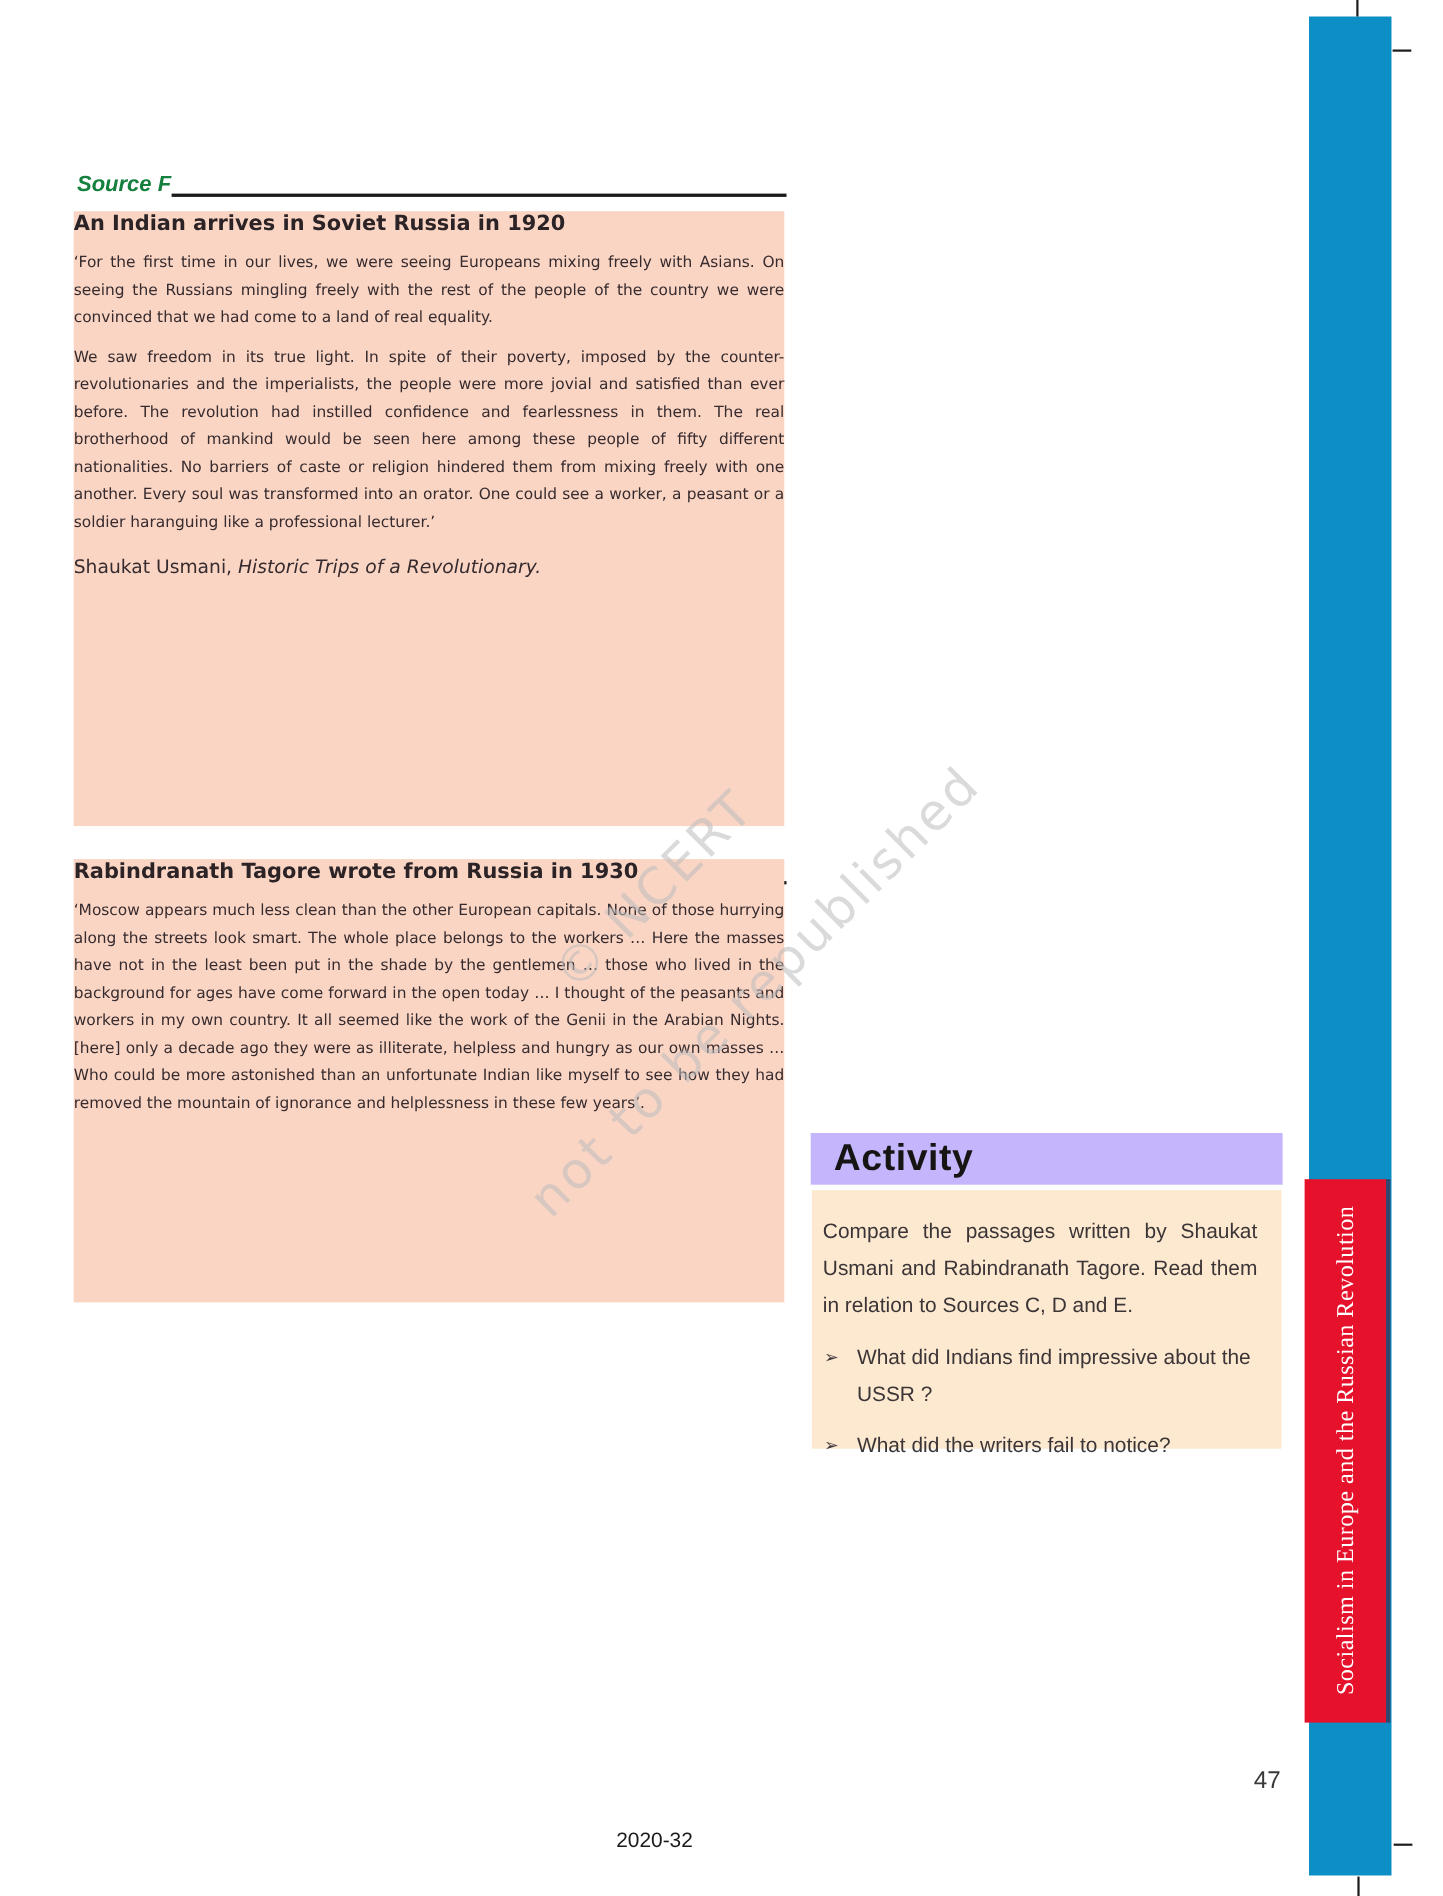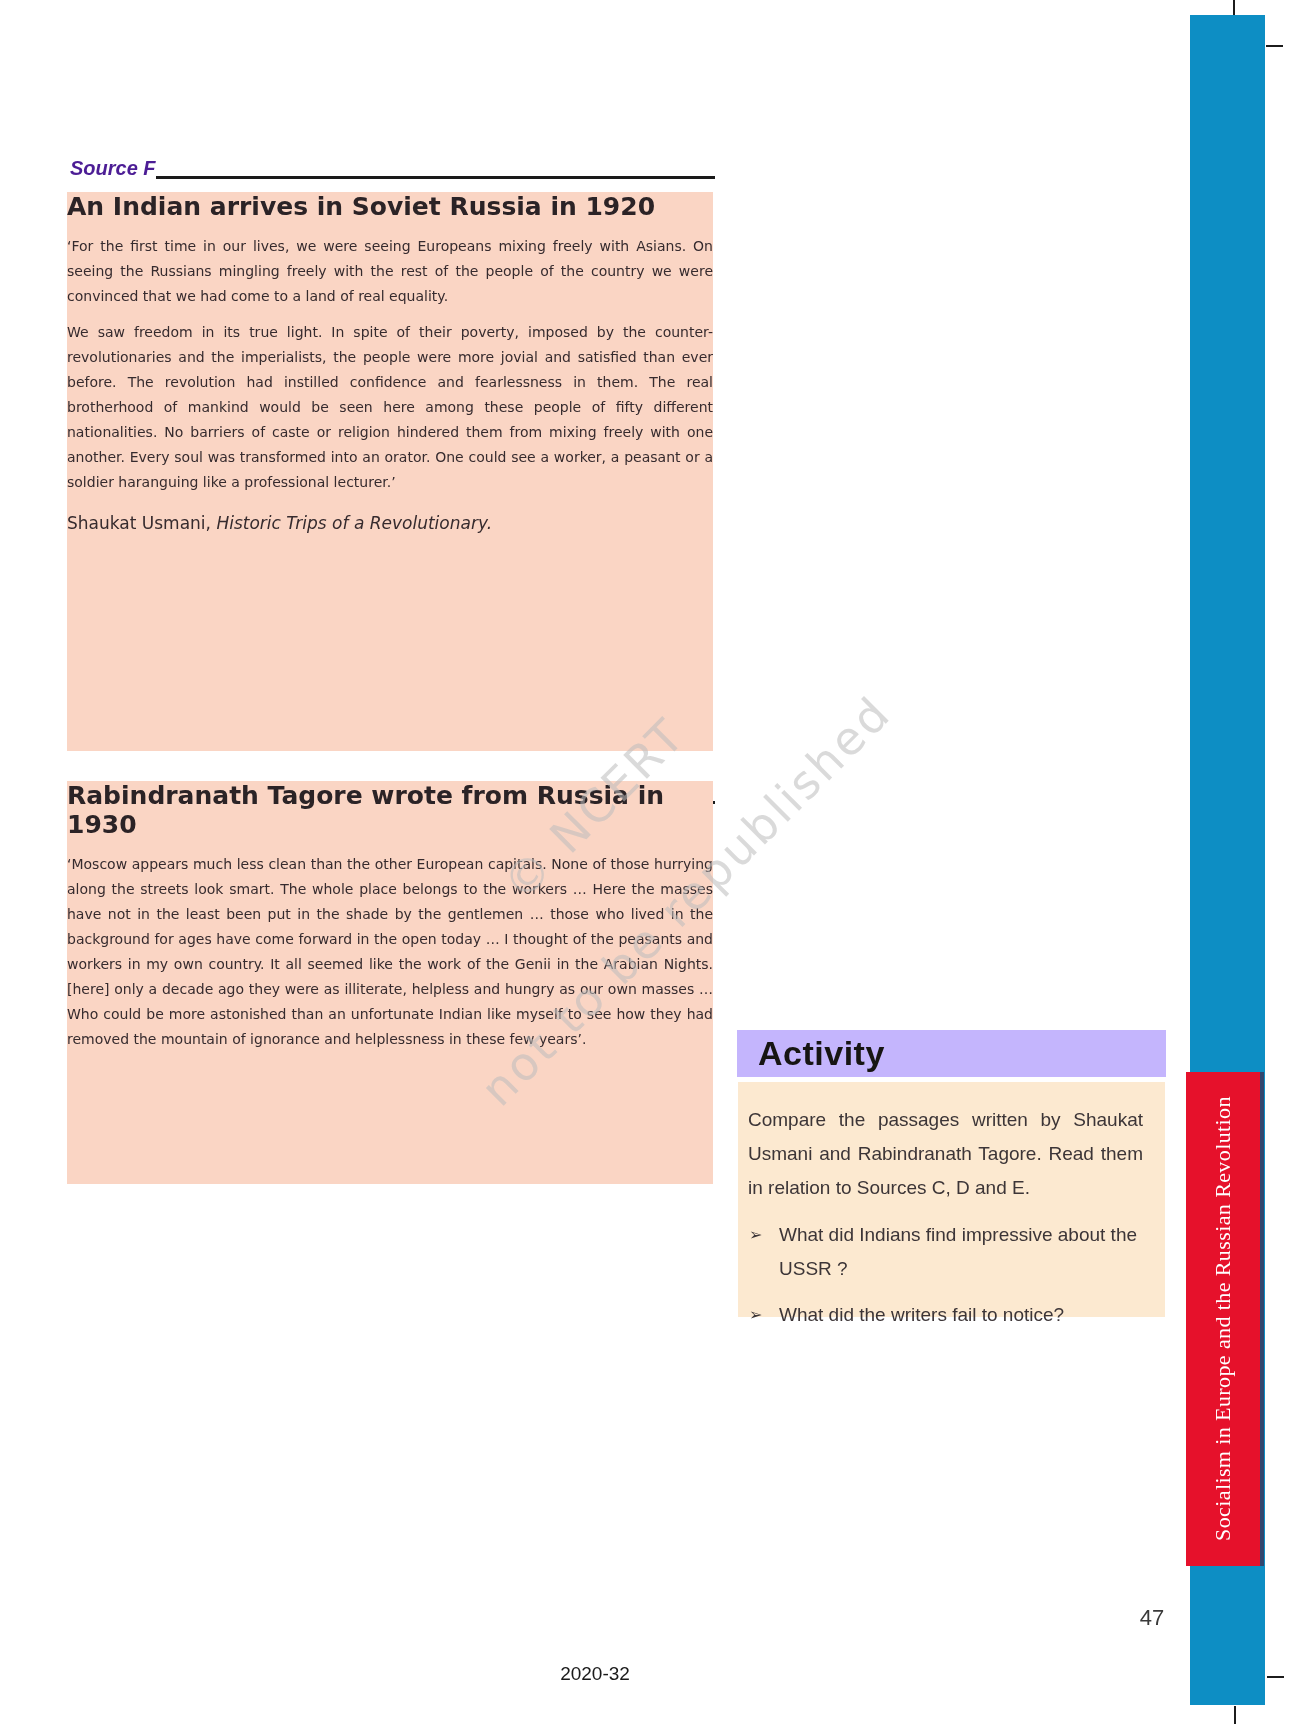--- a/index.html
+++ b/index.html
@@ -7,31 +7,31 @@
     width:1312px;height:1724px;position:relative;background:#ffffff;
     font-family:"DejaVu Sans",sans-serif;overflow:hidden;
     -webkit-font-smoothing:antialiased;
   }
   .abs{position:absolute;}
 
   
   .source-label{
     font-family:"Liberation Sans",sans-serif;
     font-weight:bold;font-style:italic;
-    font-size:20px;color:#4c1d95;white-space:nowrap;
+    font-size:20px;color:#15803d;white-space:nowrap;
   }
   .source-rule{height:3px;background:#1a1a1a;}
 
   
   .source-box{
     background:#fad5c4;box-sizing:border-box;
   }
   .box-title{
     font-family:"DejaVu Sans",sans-serif;font-weight:bold;
-    font-size:25px;color:#2b2326;margin:0 0 13px 0;
+    font-size:19px;color:#2b2326;margin:0 0 13px 0;
   }
   .box-para{
     font-family:"DejaVu Sans",sans-serif;font-size:14px;line-height:25px;
     color:#362b2e;text-align:justify;margin:0 0 11px 0;
   }
   .box-attr{
     font-family:"DejaVu Sans",sans-serif;font-size:17px;line-height:25px;
     color:#362b2e;margin-top:16px;
   }
   .box-attr .work{font-style:italic;}

